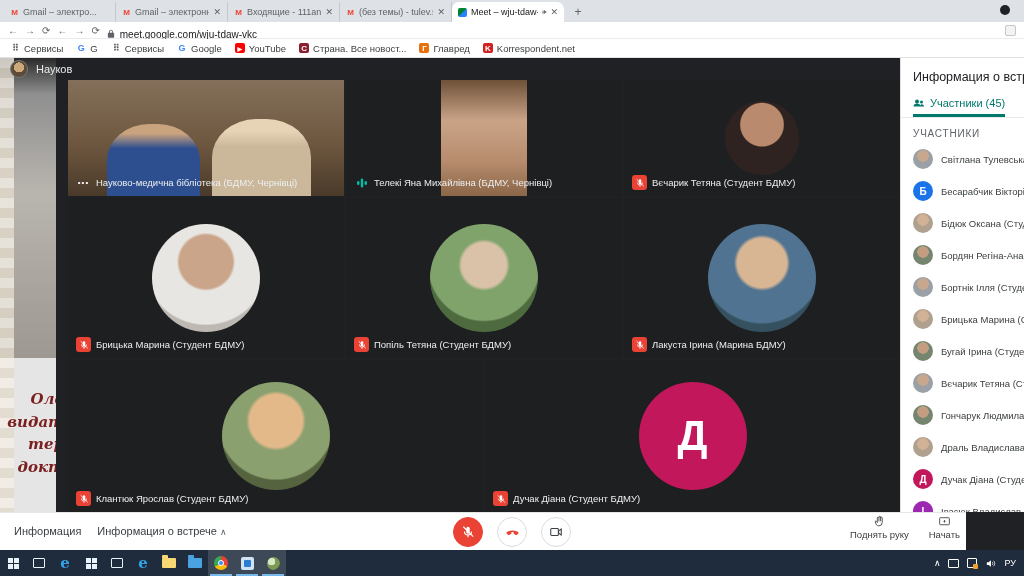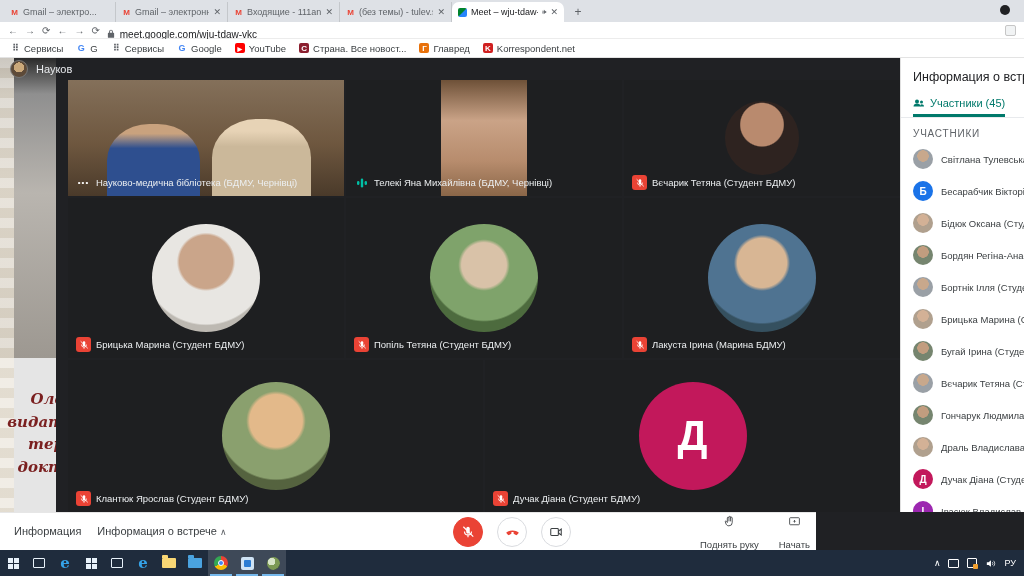--- a/index.html
+++ b/index.html
@@ -78,27 +78,27 @@
   .sb-section { padding:10px 0 4px 12px; font-size:10px; letter-spacing:.8px; color:#5f6368; }
   .plist { }
   .prow { display:flex; align-items:center; gap:8px; height:32px; padding-left:12px; }
   .pav { flex:0 0 auto; width:20px; height:20px; border-radius:50%; display:flex; align-items:center; justify-content:center; color:#fff; font-size:10px; font-weight:bold; }
   .pav.photo1{background:radial-gradient(circle at 50% 35%,#c8a88c 0 34%,#9aa0a6 36%);}
   .pav.photo2{background:radial-gradient(circle at 50% 35%,#d3b196 0 34%,#b0a08e 36%);}
   .pav.photo3{background:radial-gradient(circle at 50% 35%,#c29d7f 0 34%,#76856f 36%);}
   .pname { font-size:9.5px; color:#3c4043; white-space:nowrap; overflow:hidden; }
 
   
-  .bottombar { position:absolute; top:512px; left:0; width:816px; height:38px; background:#fff; border-top:1px solid #e6e6e6; }
+  .bottombar { position:absolute; top:512px; left:0; width:966px; height:38px; background:#fff; border-top:1px solid #e6e6e6; }
   .bb-left { position:absolute; left:14px; top:12px; display:flex; gap:16px; font-size:11px; color:#3c4043; align-items:center; }
   .bb-controls { position:absolute; left:512px; top:4px; transform:translateX(-50%); display:flex; gap:14px; }
   .ctrl { width:30px; height:30px; border-radius:50%; display:flex; align-items:center; justify-content:center; background:#fff; border:1px solid #dadce0; }
   .ctrl.danger { background:#ea4335; border-color:#ea4335; }
   .bb-right { position:absolute; right:0; top:2px; display:flex; gap:20px; padding-right:6px; }
-  .action { display:flex; flex-direction:column; align-items:center; gap:11px; font-size:9.5px; color:#3c4043; white-space:nowrap; }
+  .action { display:flex; flex-direction:column; align-items:center; gap:1px; font-size:9.5px; color:#3c4043; white-space:nowrap; }
 
   
   .taskbar { position:absolute; top:550px; left:0; width:1024px; height:26px; background:#1f2c3d; display:flex; align-items:center; }
   .tb-ic { width:26px; height:26px; display:flex; align-items:center; justify-content:center; position:relative; }
   .tb-ic.active { background:rgba(255,255,255,.14); }
   .tb-ic.active::after { content:""; position:absolute; bottom:0; left:2px; right:2px; height:2px; background:#76b9ed; }
   .tb-tray { margin-left:auto; display:flex; align-items:center; gap:8px; padding-right:8px; color:#fff; font-size:9px; }
   .winlogo { display:grid; grid-template-columns:5px 5px; grid-template-rows:5px 5px; gap:1px; }
   .winlogo span { background:#e8f2fa; }
   .edge-e { color:#35a3e8; font-size:15px; font-weight:bold; font-family:"DejaVu Serif",serif; }

